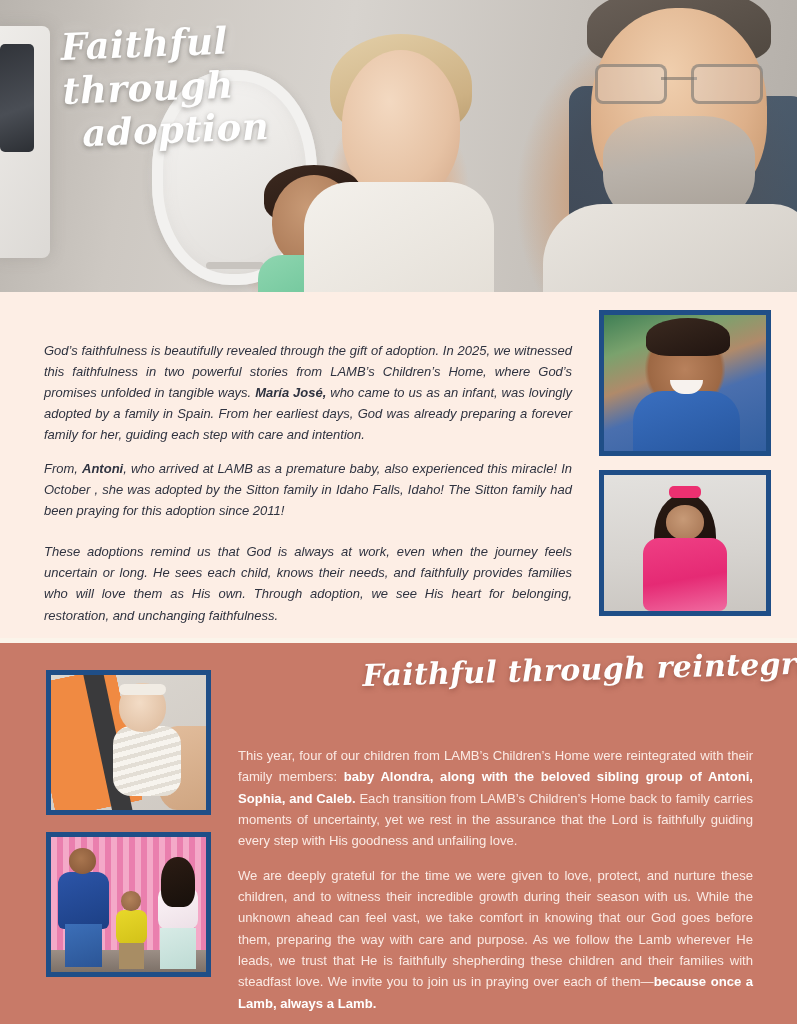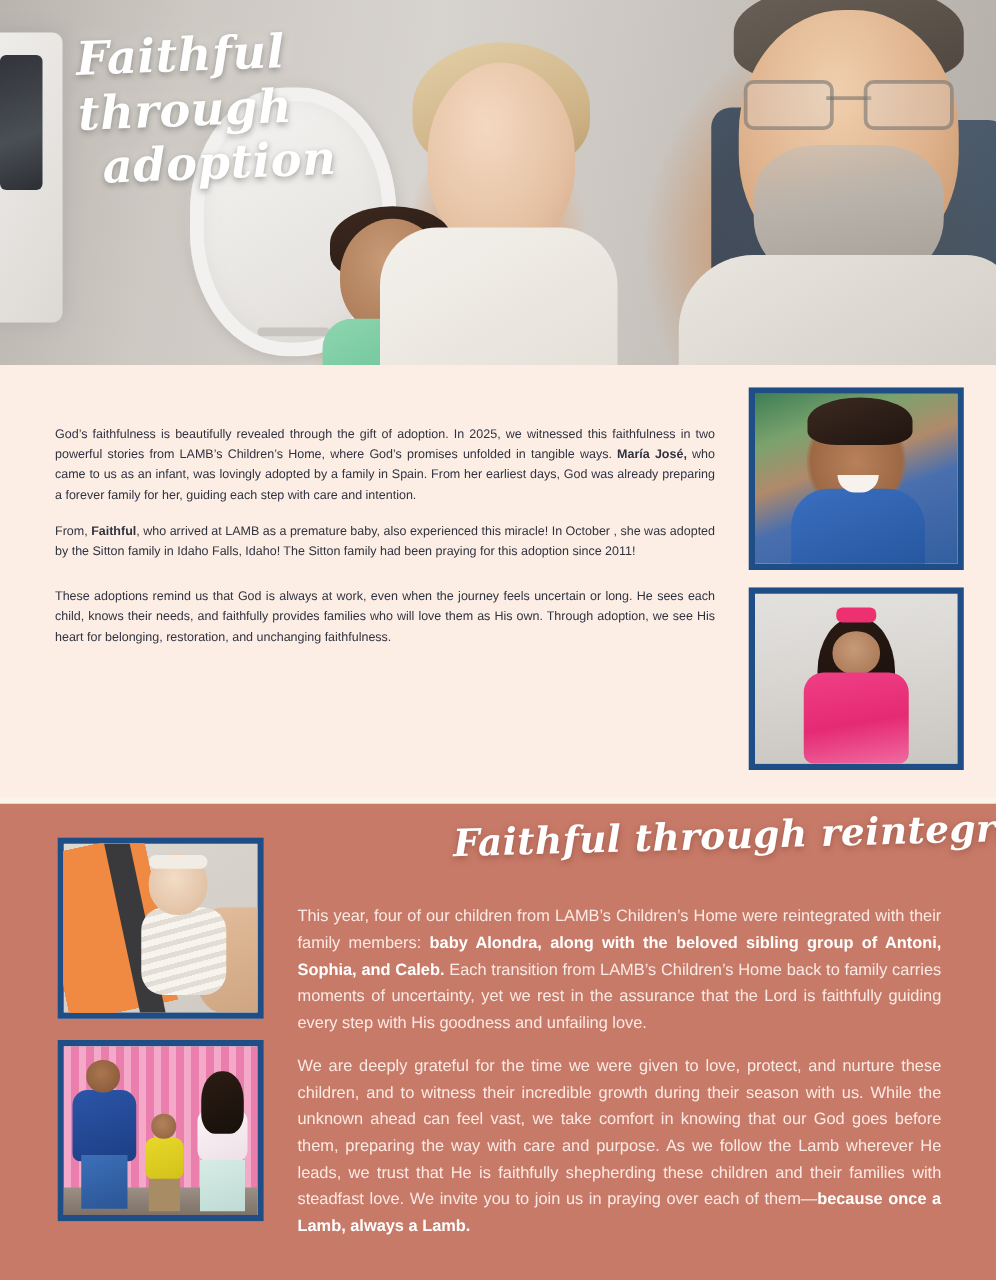--- a/index.html
+++ b/index.html
@@ -222,23 +222,24 @@
     left: 0; top: 292px;
     width: 797px;
     height: 346px;
     background: #fdeee5;
   }
   .cream-body {
     position: absolute;
     left: 44px; top: 48px;
     width: 528px;
     color: #2f3340;
-    font-size: 10px;
+    font-size: 13px;
     line-height: 1.62;
     text-align: justify;
+    font-style: italic;
   }
   .cream-body p { margin: 0 0 13px 0; }
   .cream-body p:last-child { margin-bottom: 0; margin-top: 20px; }
   .cream-body b { font-weight: 700; }
 
   .photo-frame {
     position: absolute;
     border: 5px solid #1f4e87;
     box-sizing: border-box;
     overflow: hidden;
@@ -428,21 +429,21 @@
     font-size: 30px;
     line-height: 1.1;
     letter-spacing: 0.3px;
     text-shadow: 0 2px 5px rgba(120,60,48,0.5);
     transform: rotate(-1.6deg);
     transform-origin: left top;
     white-space: nowrap;
   }
   .salmon-body {
     position: absolute;
-    left: 238px; top: 79px;
+    left: 238px; top: 102px;
     width: 515px;
     color: #fbeae4;
     font-size: 13.1px;
     line-height: 1.63;
     text-align: justify;
   }
   .salmon-body p { margin: 0 0 13px 0; }
   .salmon-body p:last-child { margin-bottom: 0; }
   .salmon-body b { font-weight: 700; color: #ffffff; }
 </style>
@@ -481,21 +482,21 @@
     </div>
     <div class="hero-title">
       <span>Faithful through</span>
       <span class="l2">adoption</span>
     </div>
   </div>
 
   <div class="cream">
     <div class="cream-body">
         <p><span>God’s faithfulness is beautifully revealed through the gift of adoption. In 2025, we witnessed this faithfulness in two powerful stories from LAMB’s Children’s Home, where God’s promises unfolded in tangible ways. </span><b>María José,</b><span> who came to us as an infant, was lovingly adopted by a family in Spain. From her earliest days, God was already preparing a forever family for her, guiding each step with care and intention.</span></p>
-        <p><span> From, </span><b>Faithful</b><span>, who arrived at LAMB as a premature baby, also experienced this miracle! In October , she was adopted by the Sitton family in Idaho Falls, Idaho! The Sitton family had been praying for this adoption since 2011!</span></p>
+        <p><span> From, </span><b>Antoni</b><span>, who arrived at LAMB as a premature baby, also experienced this miracle! In October , she was adopted by the Sitton family in Idaho Falls, Idaho! The Sitton family had been praying for this adoption since 2011!</span></p>
         <p><span>These adoptions remind us that God is always at work, even when the journey feels uncertain or long. He sees each child, knows their needs, and faithfully provides families who will love them as His own. Through adoption, we see His heart for belonging, restoration, and unchanging faithfulness.</span></p>
       </div>
   </div>
 
   <div class="photo-frame photo-r1">
     <div class="ph-inner ph-girl-blue">
       <div class="torso"></div>
         <div class="hair"></div>
         <div class="smile"></div>
     </div>

